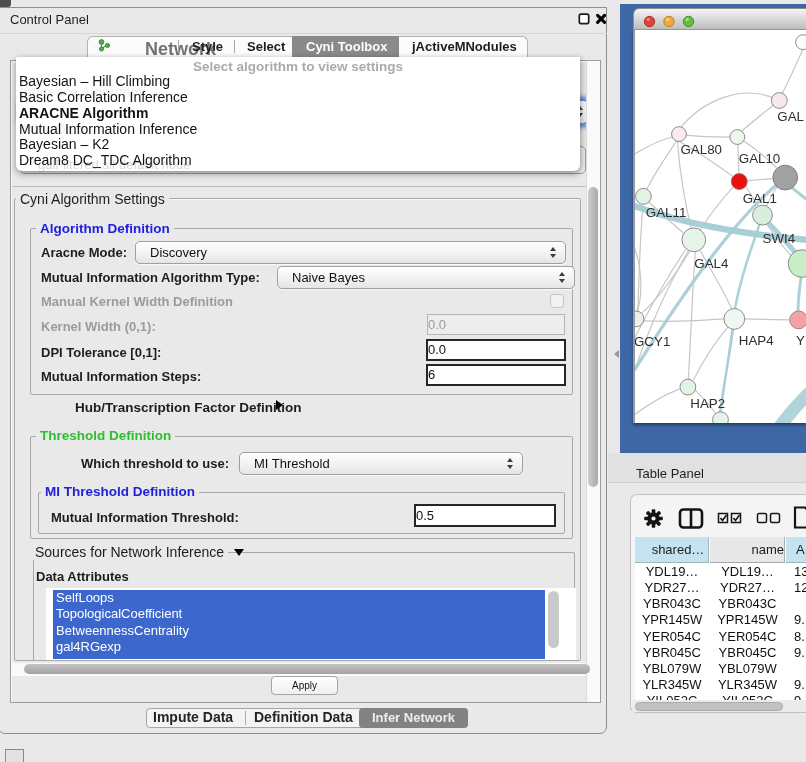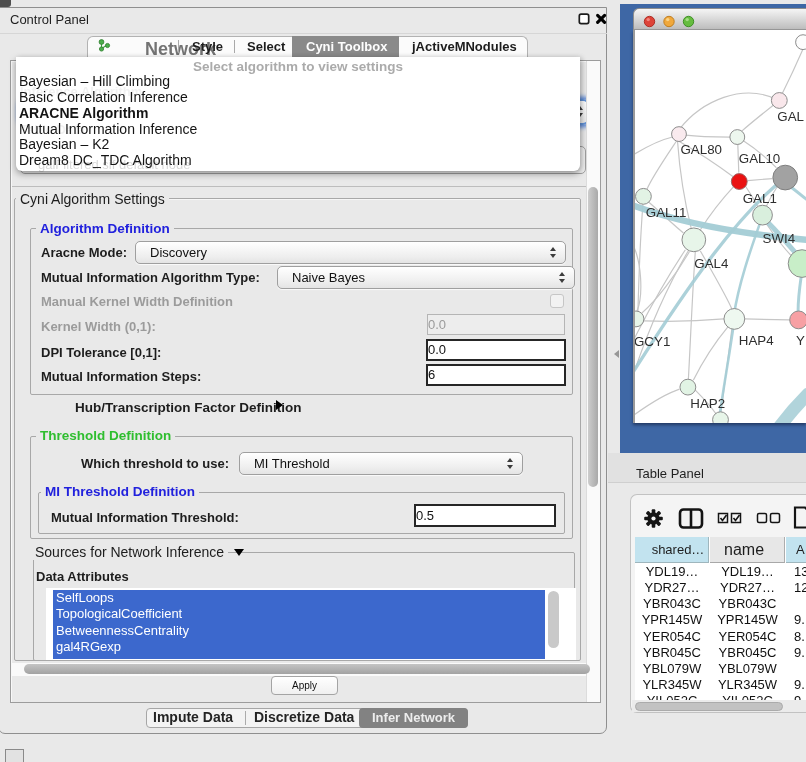--- a/index.html
+++ b/index.html
@@ -154,21 +154,21 @@
         <path d="M 103.5,18 l 2,2.5 l 4,-5.5" stroke-width="1.6"></path>
         <rect x="127.5" y="13.5" width="9" height="9" rx="1.5"></rect>
         <rect x="140.5" y="13.5" width="9" height="9" rx="1.5"></rect>
       </g>
       <path d="M 165,7.5 h 10 l 5,5 v 15 h -15 z" fill="none" stroke="#141414" stroke-width="2.2"></path>
     </g>
   </svg>
 
   <div class="abs" style="left:635px; top:537px; width:171px; height:163px; background:#fff; overflow:hidden;">
     <div class="abs" style="left:0; top:0; width:74px; height:26px; background:#c2e3ef; border-right:1px solid #9fb6bd; border-bottom:1px solid #9fb6bd; font-size:13px; color:#1d1d1d; text-align:center; padding-left:13px; line-height:25px;">shared…</div>
-    <div class="abs" style="left:75px; top:0; width:75px; height:26px; background:#e7e7e7; border-right:1px solid #adadad; border-bottom:1px solid #a8a8a8; font-size:16px; color:#1d1d1d; text-align:left; padding-left:14px; line-height:25px;">name</div>
+    <div class="abs" style="left:75px; top:0; width:75px; height:26px; background:#e7e7e7; border-right:1px solid #adadad; border-bottom:1px solid #a8a8a8; font-size:13px; color:#1d1d1d; text-align:right; padding-left:14px; line-height:25px;">name</div>
     <div class="abs" style="left:151px; top:0; width:20px; height:26px; background:#c2e3ef; border-bottom:1px solid #9fb6bd; font-size:13px; color:#1d1d1d; padding-left:10px; line-height:25px;">A</div>
     <div class="abs" style="left:0; top:27px; width:74px; font-size:13px; color:#111; line-height:16.15px; text-align:center;">
       YDL19…<br>YDR27…<br>YBR043C<br>YPR145W<br>YER054C<br>YBR045C<br>YBL079W<br>YLR345W<br>YIL052C</div>
     <div class="abs" style="left:75px; top:27px; width:75px; font-size:13px; color:#111; line-height:16.15px; text-align:center;">
       YDL19…<br>YDR27…<br>YBR043C<br>YPR145W<br>YER054C<br>YBR045C<br>YBL079W<br>YLR345W<br>YIL052C</div>
     <div class="abs" style="left:159px; top:27px; width:20px; font-size:13px; color:#111; line-height:16.15px;">
       13<br>12<br>&nbsp;<br>9.<br>8.<br>9.<br>&nbsp;<br>9.<br>9.</div>
   </div>
 
   <div class="abs" style="left:632px; top:700px; width:174px; height:12px; background:#ebebeb;"></div>
@@ -303,21 +303,21 @@
          background:#c9c9c9;"></div>
 
     <div class="abs" style="left:271px; top:676px; width:67px; height:19px; background:linear-gradient(#ffffff,#f0f0f0);
          border:1px solid #a4a4a4; border-radius:4px; font-size:10px; color:#111;
          text-align:center; line-height:17px;">Apply</div>
 
     <div class="abs" style="left:146px; top:708px; width:322px; height:20px; background:#f3f3f3;
          border:1px solid #a6a6a6; border-radius:4px;"></div>
     <div class="abs" style="left:153px; top:709px; font-size:14px; font-weight:bold; color:#242424;">Impute Data</div>
     <div class="abs" style="left:245px; top:711px; width:1px; height:14px; background:#ababab;"></div>
-    <div class="abs" style="left:254px; top:709px; font-size:14px; font-weight:bold; color:#242424;">Discretize Data</div>
+    <div class="abs" style="left:254px; top:709px; font-size:14px; font-weight:bold; color:#242424;">Definition Data</div>
     <div class="abs" style="left:359px; top:708px; width:109px; height:20px; background:#828282; border-radius:4px;"></div>
     <div class="abs" style="left:372px; top:710px; font-size:13px; font-weight:bold; color:#ededed;">Infer Network</div>
 
     <div class="abs" style="left:16px; top:57px; width:564px; height:114px; background:#fff;
          border-radius:0 0 6px 6px; box-shadow:0 3px 7px rgba(0,0,0,.35), 2px 0 5px rgba(0,0,0,.10);"></div>
     <div class="abs" style="left:16px; top:59px; width:564px; text-align:center; font-size:13.5px;
          color:#ababab; font-weight:bold;">Select algorithm to view settings</div>
     <div class="abs" style="left:19px; top:74px; font-size:14px; color:#141414; line-height:15.85px;">
       Bayesian – Hill Climbing<br>
       Basic Correlation Inference<br>

